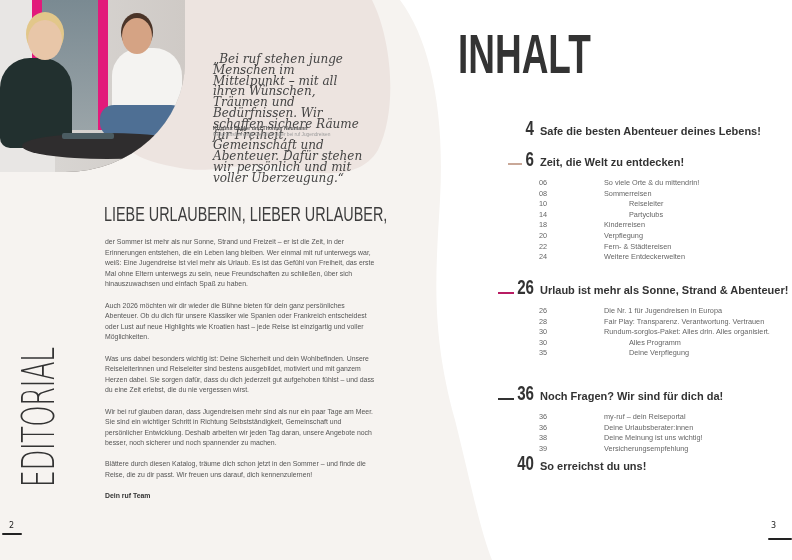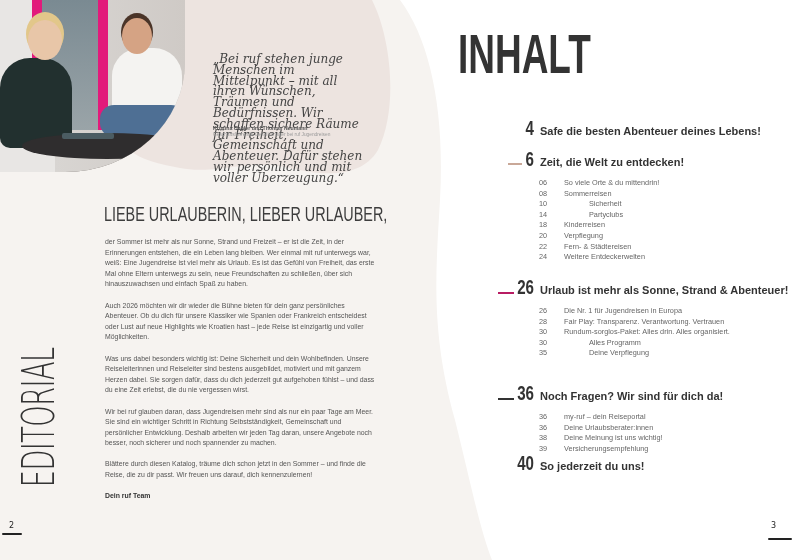--- a/index.html
+++ b/index.html
@@ -81,21 +81,21 @@
   }
   .toc-head { position: absolute; display:flex; align-items: baseline; }
   .toc-num {
     font-size: 21px; font-weight: bold; color: #333; line-height: 22px;
     display:inline-block; transform: scaleX(0.72); transform-origin: right bottom;
     text-align: right;
   }
   .toc-title { font-size: 11px; font-weight: bold; color: #333; margin-left: 6px; white-space: nowrap; }
   .accent { position:absolute; height: 2px; width: 20px; }
   .toc-list { position: absolute; left: 539px; font-size: 7.3px; line-height: 10.6px; color: #666; }
-  .toc-row { display:flex; white-space: nowrap; }
+  .toc-row { display:flex; white-space: nowrap; gap: 40px; }
   .toc-row .p { width: 25px; }
   .toc-row .t.sub { padding-left: 25px; }
 </style>
 </head>
 <body>
 
 <div class="spread">
 
   <svg class="right-bg" viewBox="0 0 792 560" preserveAspectRatio="none">
     <path d="M 400 0 C 430 40, 445 110, 440 200 C 436 270, 430 330, 455 420 C 470 480, 480 530, 492 560 L 792 560 L 792 0 Z" fill="#ffffff"></path>
@@ -157,21 +157,21 @@
     <div class="toc-row">
         <span class="p">06</span>
         <span class="t">So viele Orte &amp; du mittendrin!</span>
       </div>
     <div class="toc-row">
         <span class="p">08</span>
         <span class="t">Sommerreisen</span>
       </div>
     <div class="toc-row">
         <span class="p">10</span>
-        <span class="t sub">Sicherheit</span>
+        <span class="t sub">Reiseleiter</span>
       </div>
     <div class="toc-row">
         <span class="p">14</span>
         <span class="t sub">Partyclubs</span>
       </div>
     <div class="toc-row">
         <span class="p">18</span>
         <span class="t">Kinderreisen</span>
       </div>
     <div class="toc-row">
@@ -235,18 +235,18 @@
         <span class="t">Deine Meinung ist uns wichtig!</span>
       </div>
     <div class="toc-row">
         <span class="p">39</span>
         <span class="t">Versicherungsempfehlung</span>
       </div>
   </div>
 
   <div class="toc-head" style="left:500px;top:452px;">
     <span class="toc-num" style="width:34px;">40</span>
-    <span class="toc-title">So jederzeit du uns!</span>
+    <span class="toc-title">So erreichst du uns!</span>
   </div>
 
   <div class="page-num page-num-right">3</div>
   <div class="pn-line" style="left:768px;top:538px;width:24px;"></div>
 </div>
 
 </body></html>

